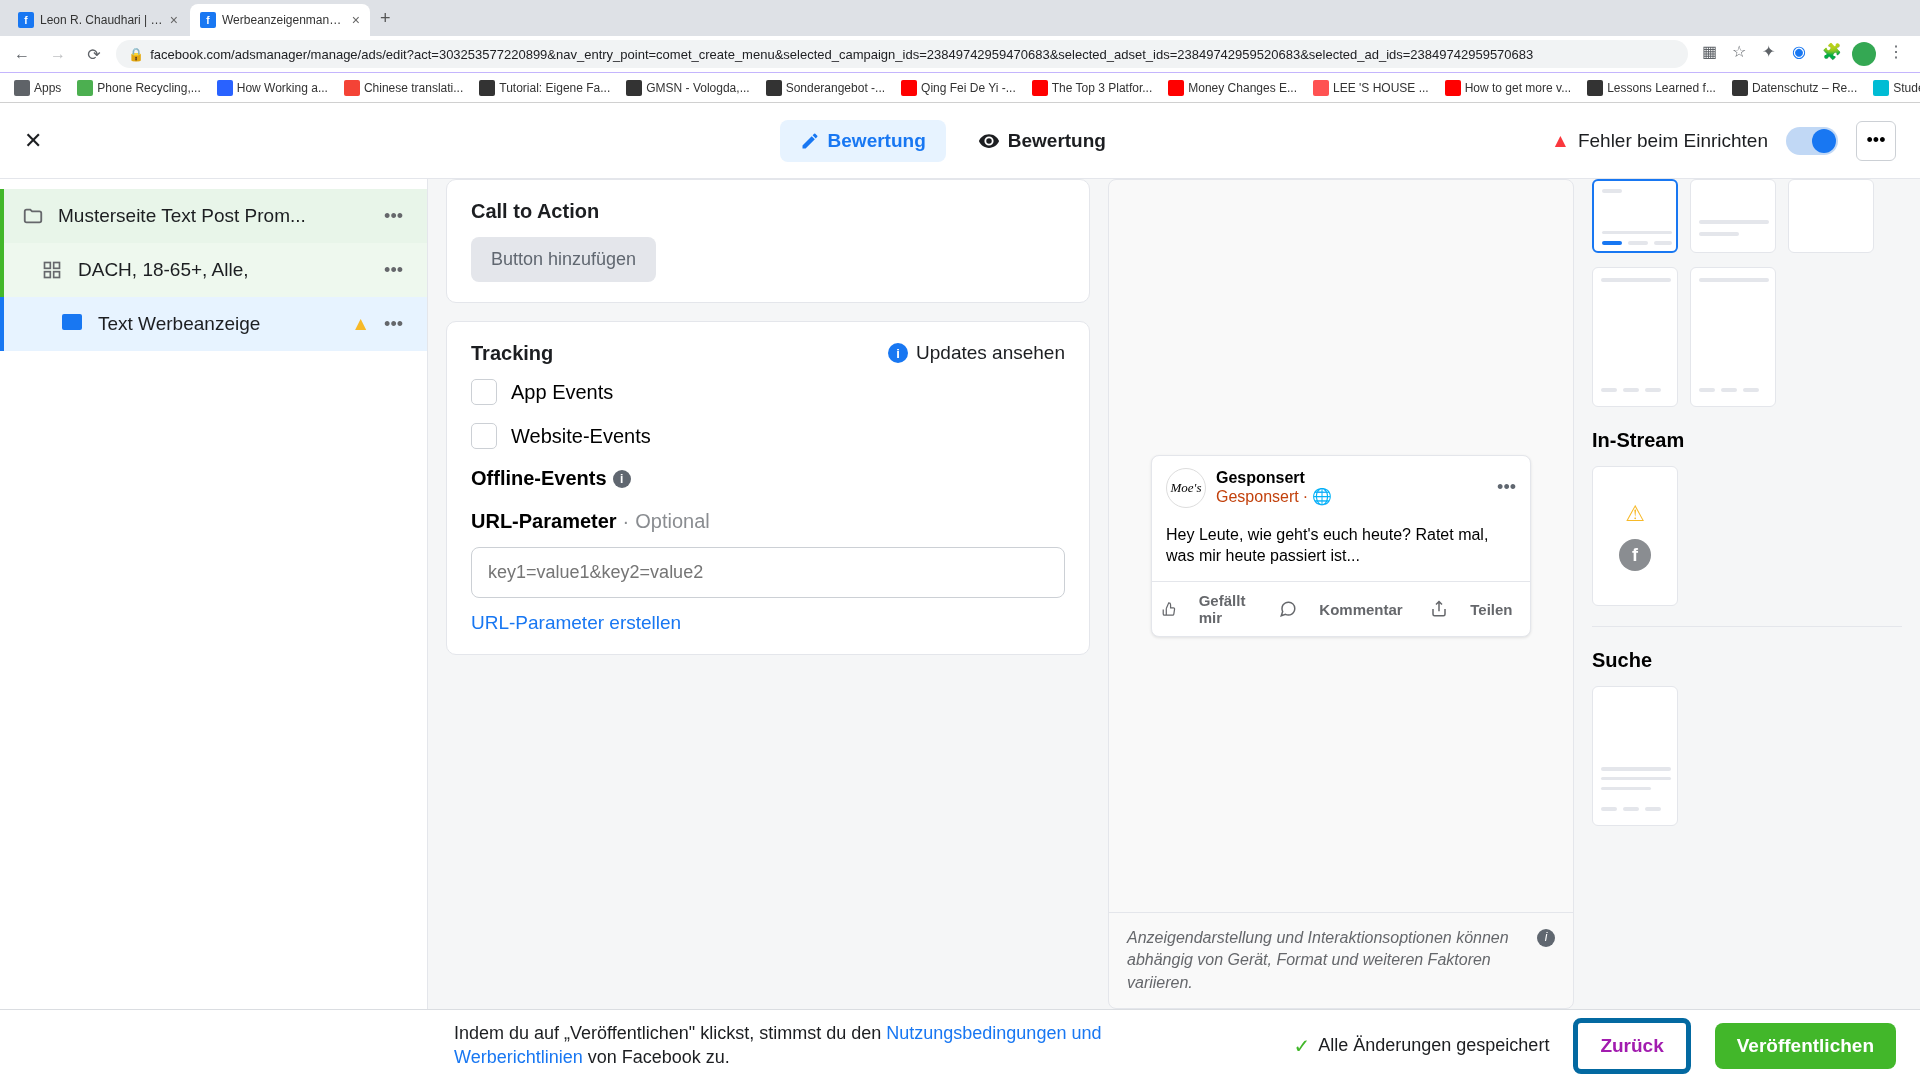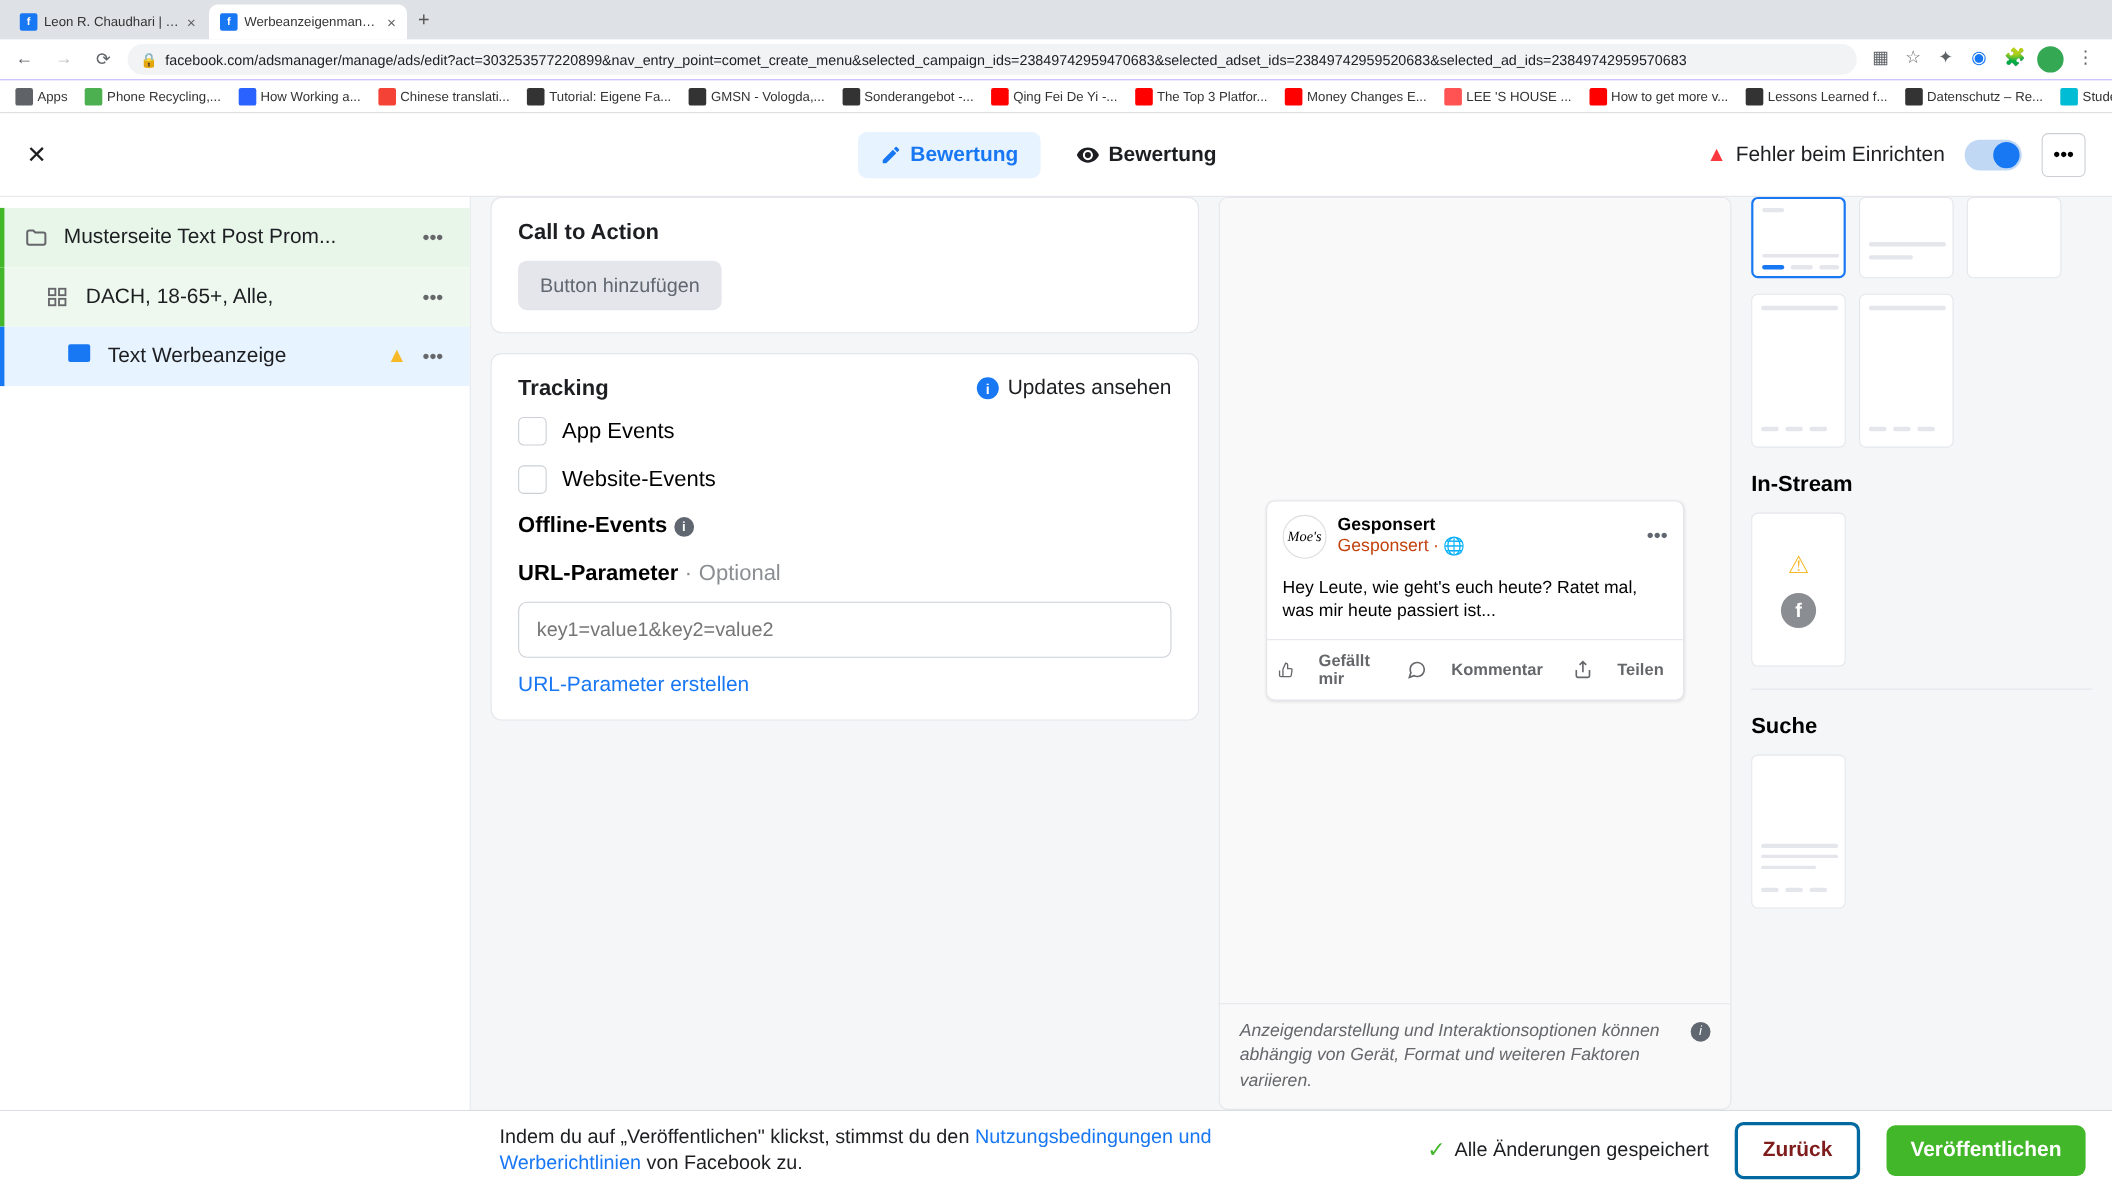--- a/index.html
+++ b/index.html
@@ -100,21 +100,21 @@
 .fb-circle { width: 32px; height: 32px; border-radius: 50%; background: #8a8d91; color: #fff; display: flex; align-items: center; justify-content: center; font-weight: bold; font-size:18px; }
 .divider { height: 1px; background: #e4e6eb; margin: 20px 0; }
 
 
 .footer { background: #fff; border-top: 1px solid #dadde1; height: 72px; display: flex; align-items: center; padding: 0 24px; gap: 24px; }
 .footer-text { font-size: 18px; color: #1c1e21; max-width: 780px; line-height:1.3; margin-left: 430px; }
 .footer-text a { color: #1877f2; text-decoration: none; }
 .saved-status { display: flex; align-items: center; gap: 8px; font-size: 18px; color: #1c1e21; }
 .check-icon { color: #42b72a; font-size: 20px; }
 .btn { padding: 12px 22px; border-radius: 8px; font-size: 19px; font-weight: 600; cursor: pointer; }
-.btn-secondary { background: #fff; border: 3px solid #0369a1; color: #7f1d1d; }
+.btn-secondary { background: #fff; border: 5px solid #0369a1; color: #a21caf; }
 .btn-primary { background: #42b72a; color: #fff; border: none; }
 
 svg { display: block; }
 </style>
 </head>
 <body>
 
 <div class="browser-chrome">
   <div class="tab-bar">
     <div class="tab inactive">

